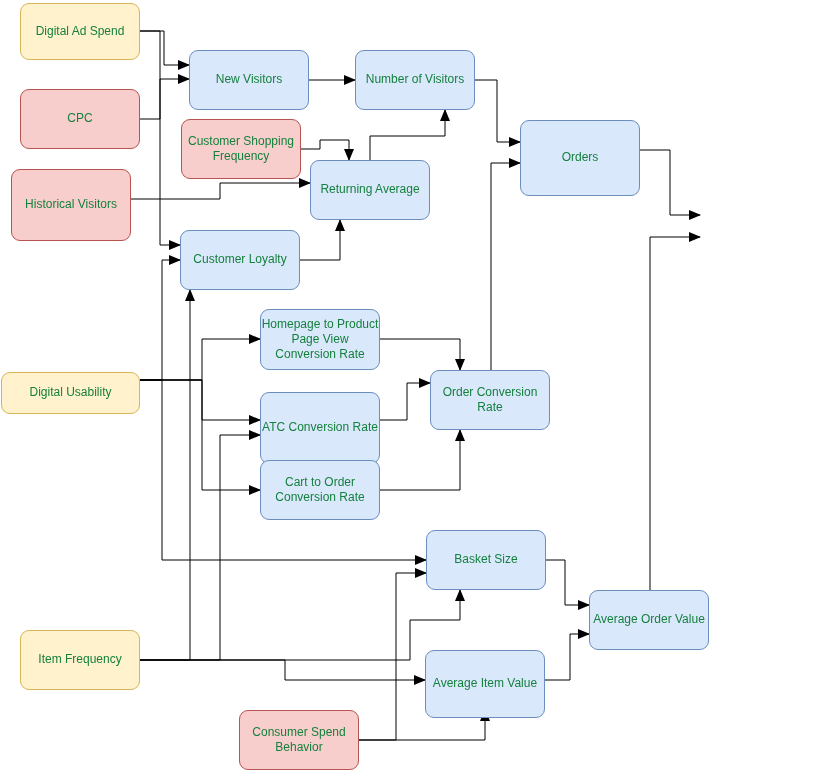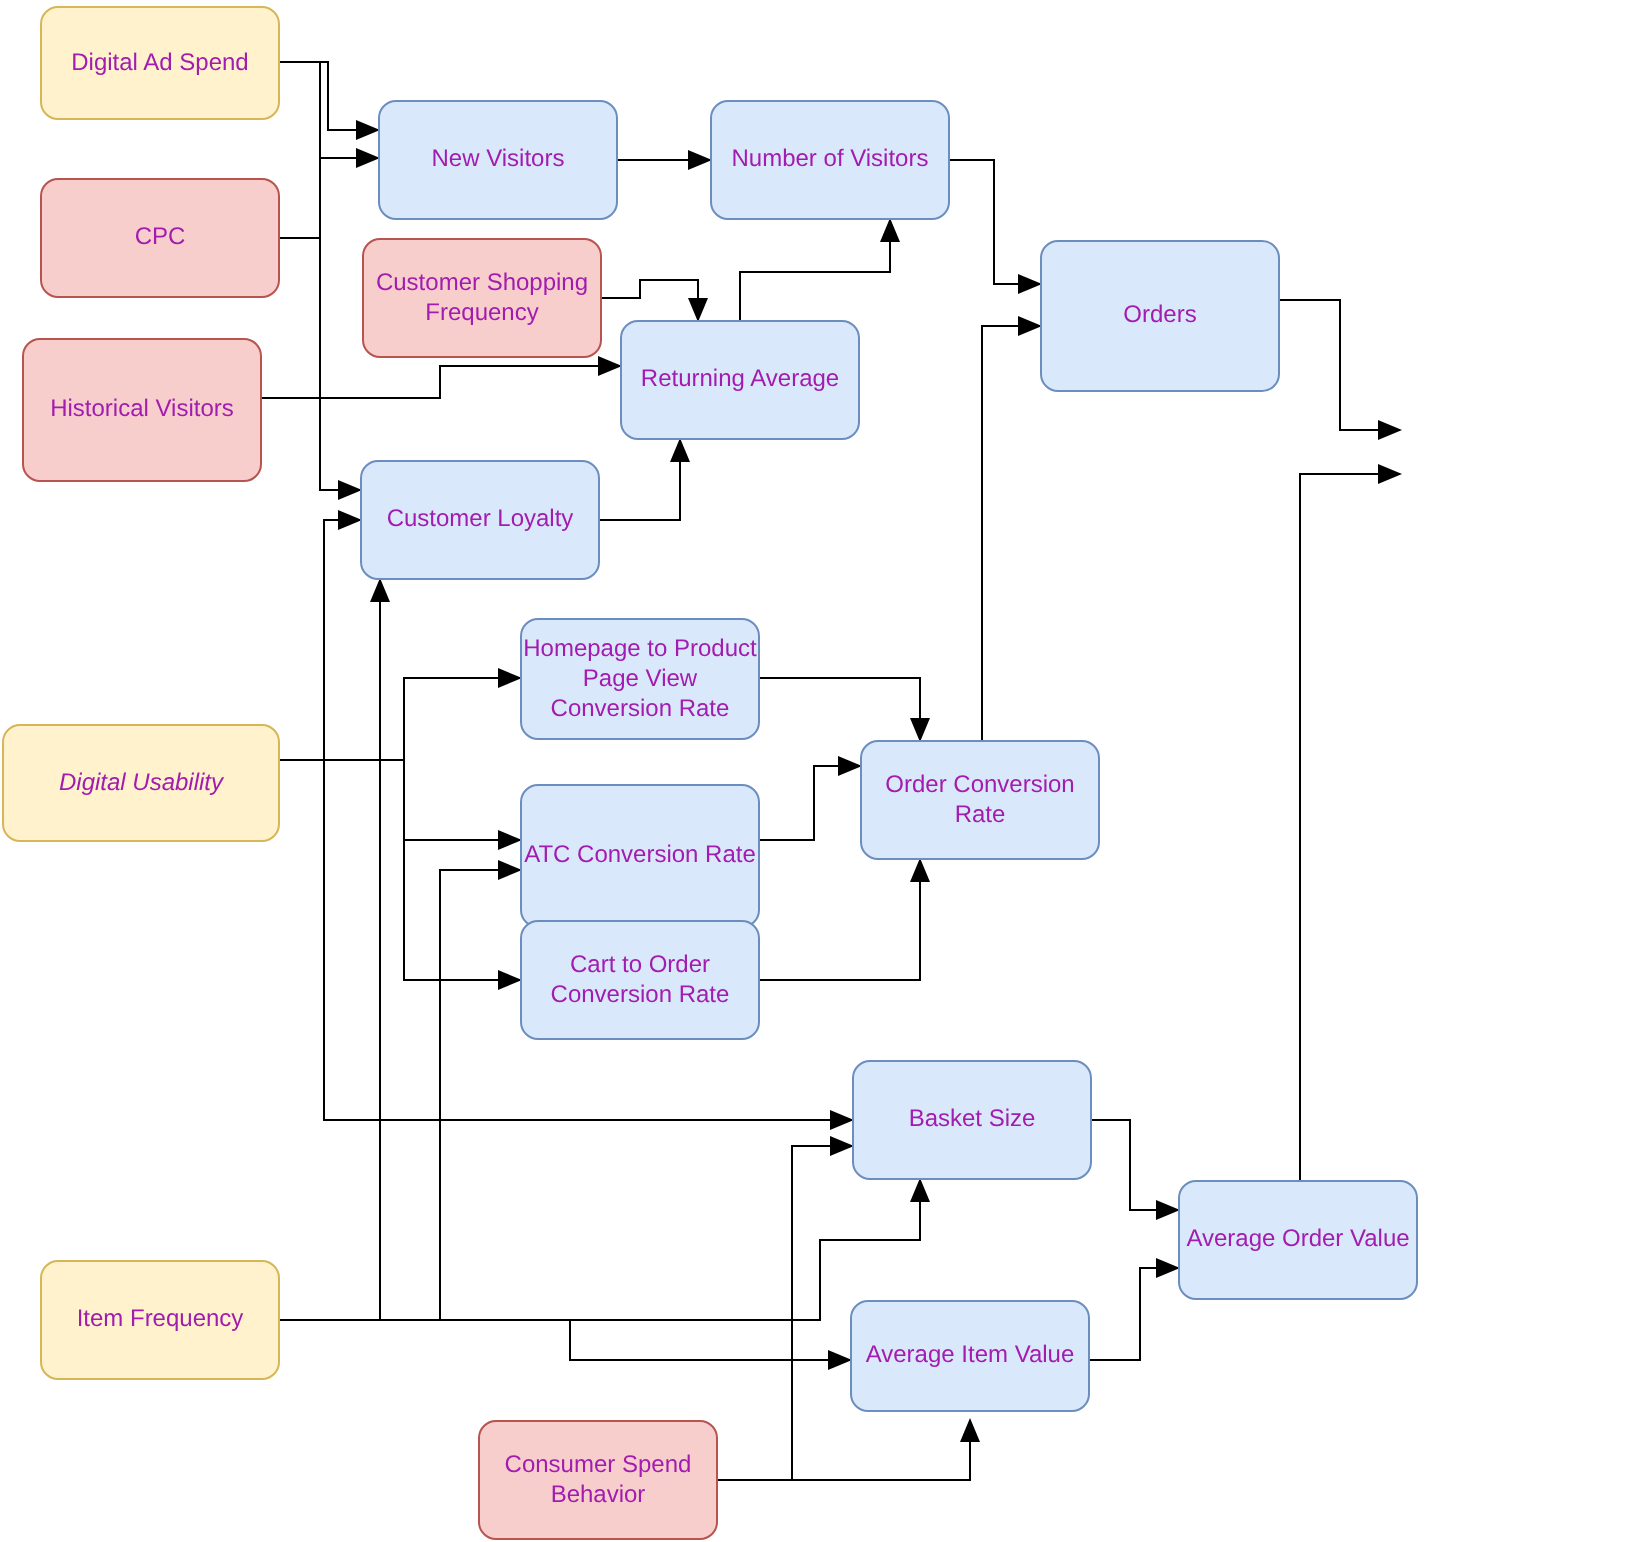--- a/index.html
+++ b/index.html
@@ -24,21 +24,21 @@
     display: flex;
     align-items: center;
     justify-content: center;
   }
   .node-label {
     display: block;
     width: 100%;
     text-align: center;
     font-size: 12px;
     line-height: 1.27;
-    color: #a21caf;
+    color: #15803d;
     white-space: pre-line;
   }
 </style>
 </head>
 <body>
 
 <div class="canvas" id="canvas" style="width: 821px; height: 771px; background: rgb(255, 255, 255);">
   <svg class="edges-layer" id="edges" xmlns="http://www.w3.org/2000/svg" width="821" height="771" viewBox="0 0 821 771">
     <defs>
       <marker id="arrowhead" viewBox="0 0 12 10" refX="11" refY="5" markerWidth="12" markerHeight="10" orient="auto" markerUnits="userSpaceOnUse">
@@ -112,30 +112,30 @@
         <span class="node-label">ATC Conversion Rate</span>
       </div>
       <div class="node" style="left: 260px; top: 460px; width: 120px; height: 60px; background: rgb(218, 232, 252); border-color: rgb(108, 142, 191); justify-content: center;">
         <span class="node-label">Cart to Order
 Conversion Rate</span>
       </div>
       <div class="node" style="left: 430px; top: 370px; width: 120px; height: 60px; background: rgb(218, 232, 252); border-color: rgb(108, 142, 191);">
         <span class="node-label">Order Conversion
 Rate</span>
       </div>
-      <div class="node" style="left: 1px; top: 362px; width: 139px; height: 59px; background: rgb(255, 242, 204); border-color: rgb(214, 182, 86); font-style: italic;">
+      <div class="node" style="left: 1px; top: 372px; width: 139px; height: 42px; background: rgb(255, 242, 204); border-color: rgb(214, 182, 86);">
         <span class="node-label">Digital Usability</span>
       </div>
       <div class="node" style="left: 20px; top: 630px; width: 120px; height: 60px; background: rgb(255, 242, 204); border-color: rgb(214, 182, 86);">
         <span class="node-label">Item Frequency</span>
       </div>
       <div class="node" style="left: 426px; top: 530px; width: 120px; height: 60px; background: rgb(218, 232, 252); border-color: rgb(108, 142, 191);">
         <span class="node-label">Basket Size</span>
       </div>
-      <div class="node" style="left: 425px; top: 650px; width: 120px; height: 56px; background: rgb(218, 232, 252); border-color: rgb(108, 142, 191);">
+      <div class="node" style="left: 425px; top: 650px; width: 120px; height: 68px; background: rgb(218, 232, 252); border-color: rgb(108, 142, 191);">
         <span class="node-label">Average Item Value</span>
       </div>
       <div class="node" style="left: 589px; top: 590px; width: 120px; height: 60px; background: rgb(218, 232, 252); border-color: rgb(108, 142, 191);">
         <span class="node-label">Average Order Value</span>
       </div>
       <div class="node" style="left: 239px; top: 710px; width: 120px; height: 60px; background: rgb(248, 206, 204); border-color: rgb(184, 84, 80);">
         <span class="node-label">Consumer Spend
 Behavior</span>
       </div>
     </div>

